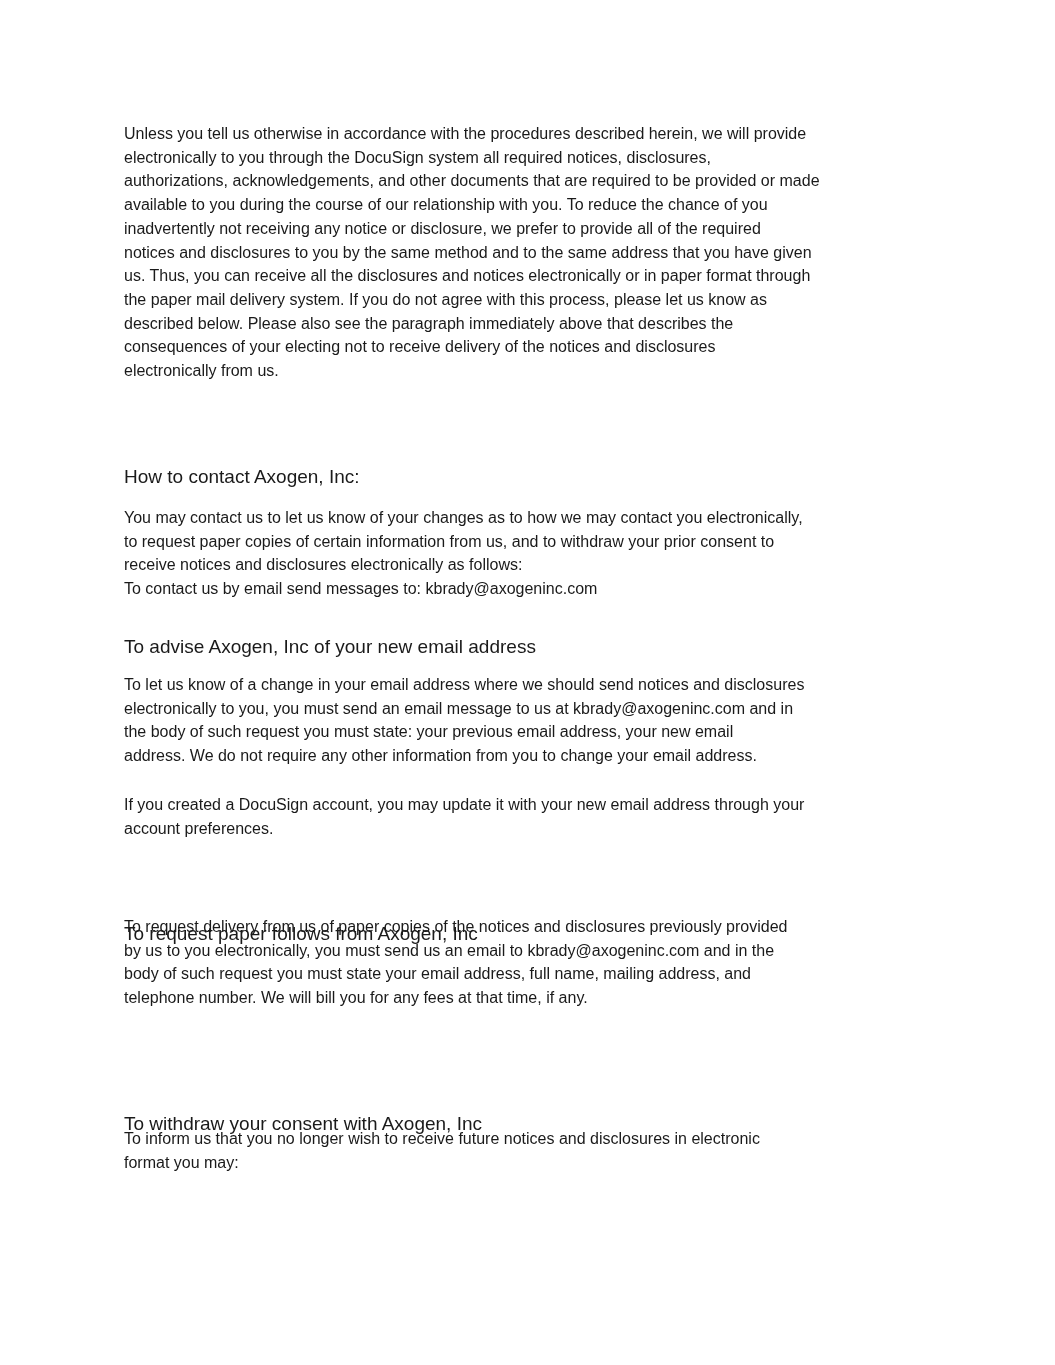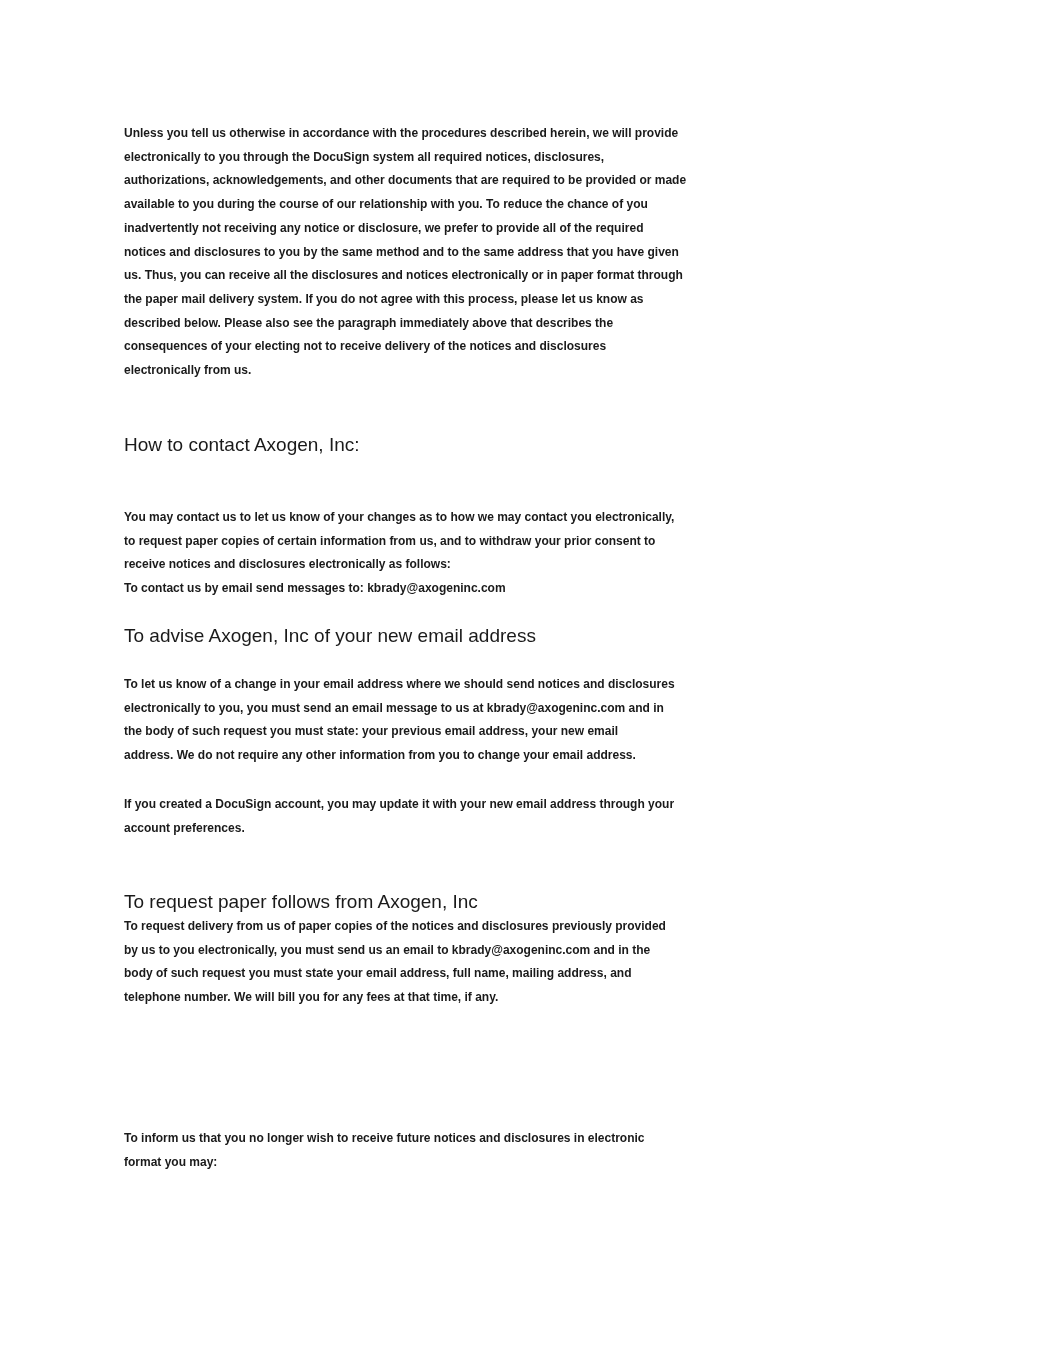--- a/index.html
+++ b/index.html
@@ -16,32 +16,33 @@
     color: #1a1a1a;
     overflow: hidden;
   }
   .page > * {
     position: absolute;
     left: 124px;
     margin: 0;
     padding: 0;
   }
   .body-para {
-    font-size: 12px;
+    font-size: 16px;
     line-height: 23.7px;
-    font-weight: 700;
+    font-weight: 400;
     white-space: pre-line;
     width: 850px;
   }
   .section-heading {
     font-size: 19px;
     line-height: 24px;
     font-weight: 400;
     white-space: pre-line;
     width: 850px;
+    margin-top: 32px;
   }
 </style>
 </head>
 <body>
 
 <div class="page" style="background: rgb(255, 255, 255); color: rgb(26, 26, 26);">
 
   <p class="body-para" style="top:122px">Unless you tell us otherwise in accordance with the procedures described herein, we will provide
 electronically to you through the DocuSign system all required notices, disclosures,
 authorizations, acknowledgements, and other documents that are required to be provided or made
@@ -54,34 +55,35 @@
 consequences of your electing not to receive delivery of the notices and disclosures
 electronically from us.</p>
 
   <h2 class="section-heading" style="top:433px">How to contact Axogen, Inc:</h2>
 
   <p class="body-para" style="top:506px">You may contact us to let us know of your changes as to how we may contact you electronically,
 to request paper copies of certain information from us, and to withdraw your prior consent to
 receive notices and disclosures electronically as follows:
 To contact us by email send messages to: kbrady@axogeninc.com</p>
 
-  <h2 class="section-heading" style="top:624px">To advise Axogen, Inc of your new email address</h2>
+  <h2 class="section-heading" style="top:603px">To advise Axogen, Inc of your new email address</h2>
 
   <p class="body-para" style="top:793px">If you created a DocuSign account, you may update it with your new email address through your
 account preferences.</p>
 
   <p class="body-para" style="top:673px">To let us know of a change in your email address where we should send notices and disclosures
 electronically to you, you must send an email message to us at kbrady@axogeninc.com and in
 the body of such request you must state: your previous email address, your new email
 address.  We do not require any other information from you to change your email address.</p>
 
   <h2 class="section-heading" style="top:890px">To request paper follows from Axogen, Inc</h2>
 
   <p class="body-para" style="top:915px">To request delivery from us of paper copies of the notices and disclosures previously provided
 by us to you electronically, you must send us an email to kbrady@axogeninc.com and in the
 body of such request you must state your email address, full name, mailing address, and
 telephone number. We will bill you for any fees at that time, if any.</p>
 
+  <h2 class="section-heading" style="top:1080px">To withdraw your consent with Axogen, Inc</h2>
 
   <p class="body-para" style="top:1127px">To inform us that you no longer wish to receive future notices and disclosures in electronic
 format you may:</p>
 
 </div>
 
 </body></html>

